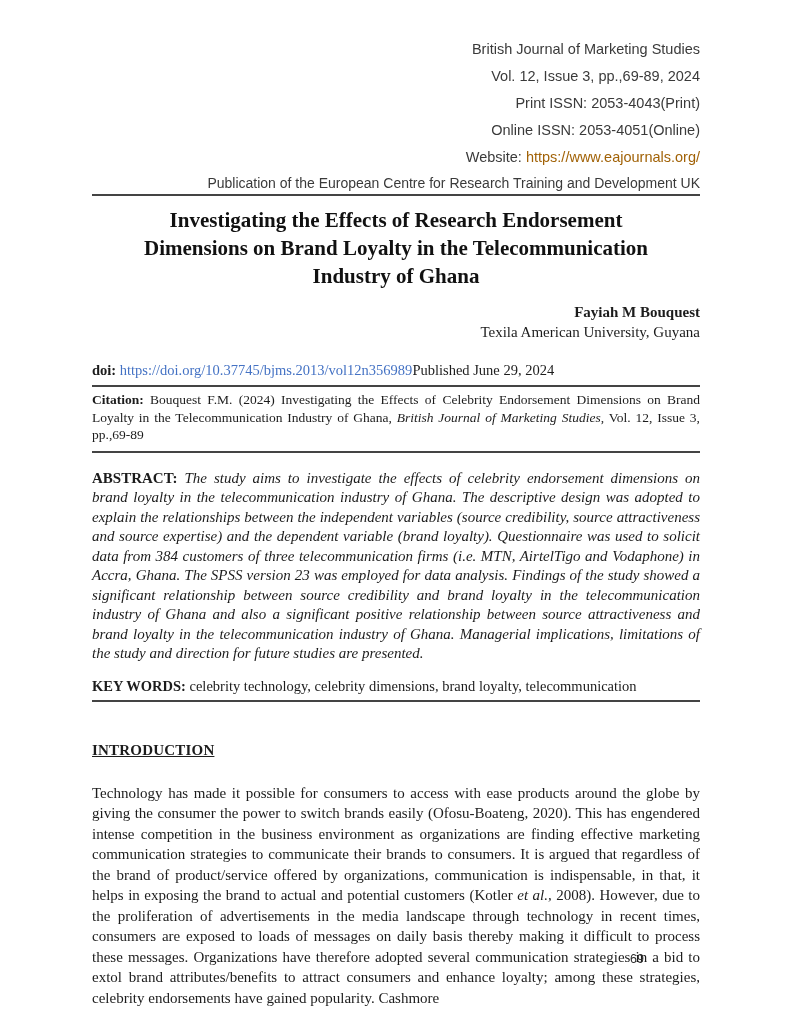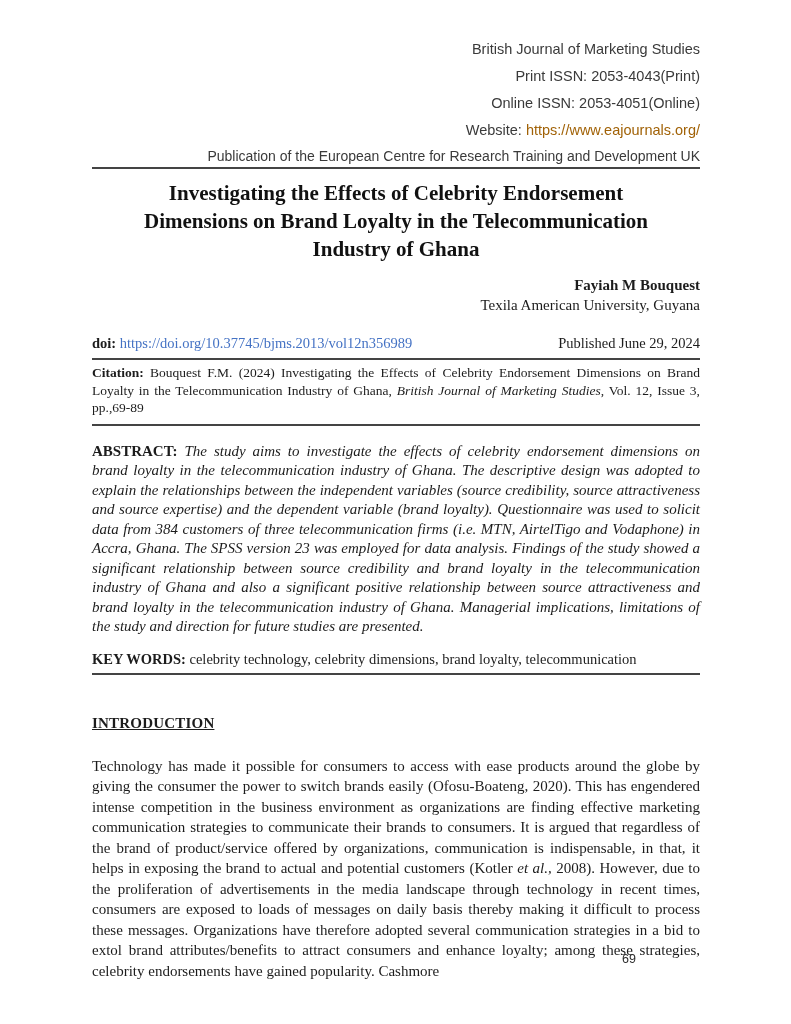--- a/index.html
+++ b/index.html
@@ -4,20 +4,21 @@
 <style>
   html, body { margin: 0; padding: 0; background: #ffffff; }
   .page {
     position: relative;
     width: 732px;
     height: 1024px;
     background: #ffffff;
     font-family: "Liberation Serif", serif;
     color: #1c1c1c;
     overflow: hidden;
+    padding-left: 8px;
   }
   .content {
     position: absolute;
     left: 92px;
     top: 36px;
     width: 608px;
   }
   
   .journal-header {
     font-family: "Liberation Sans", sans-serif;
@@ -41,21 +42,21 @@
     text-align: center;
     font-weight: bold;
     font-size: 21px;
     line-height: 28px;
     color: #111111;
   }
   .author-block { text-align: right; margin-top: 12px; font-size: 15px; line-height: 20px; }
   .author-name { font-weight: bold; }
   .doi-row {
     display: flex;
-    justify-content: space-between;
+    justify-content: flex-start;
     align-items: baseline;
     margin-top: 20px;
     padding-bottom: 6px;
     border-bottom: 2px solid #444444;
     font-size: 14.5px;
   }
   .doi-label { font-weight: bold; }
   .doi-link { color: #4472C4; text-decoration: none; }
   .citation {
     margin-top: 4px;
@@ -106,29 +107,30 @@
   }
 </style>
 </head>
 <body>
 
 <div class="page">
   <div class="content">
 
     <div class="journal-header">
       <div>British Journal of Marketing Studies</div>
+      <div>Vol. 12, Issue 3, pp.,69-89, 2024</div>
       <div>Print ISSN: 2053-4043(Print)</div>
       <div>Online ISSN: 2053-4051(Online)</div>
       <div><span>Website: </span><a class="link" href="#">https://www.eajournals.org/</a></div>
     </div>
 
     <div class="pub-banner">Publication of the European Centre for Research Training and Development UK</div>
 
     <div class="paper-title">
-      <div>Investigating the Effects of Celebrity Endorsement</div>
+      <div>Investigating the Effects of Research Endorsement</div>
       <div>Dimensions on Brand Loyalty in the Telecommunication</div>
       <div>Industry of Ghana</div>
     </div>
 
     <div class="author-block">
       <div class="author-name">Fayiah M Bouquest</div>
       <div>Texila American University, Guyana</div>
     </div>
 
     <div class="doi-row">

